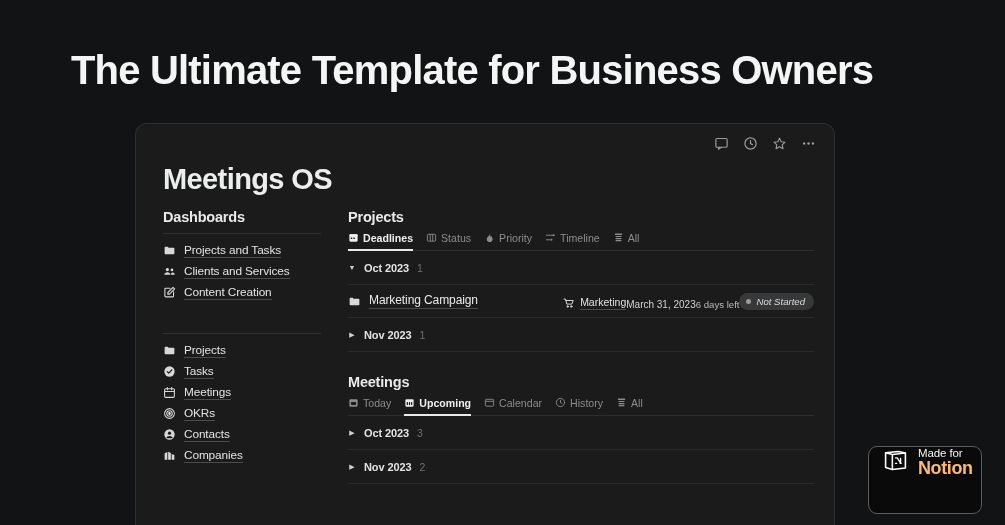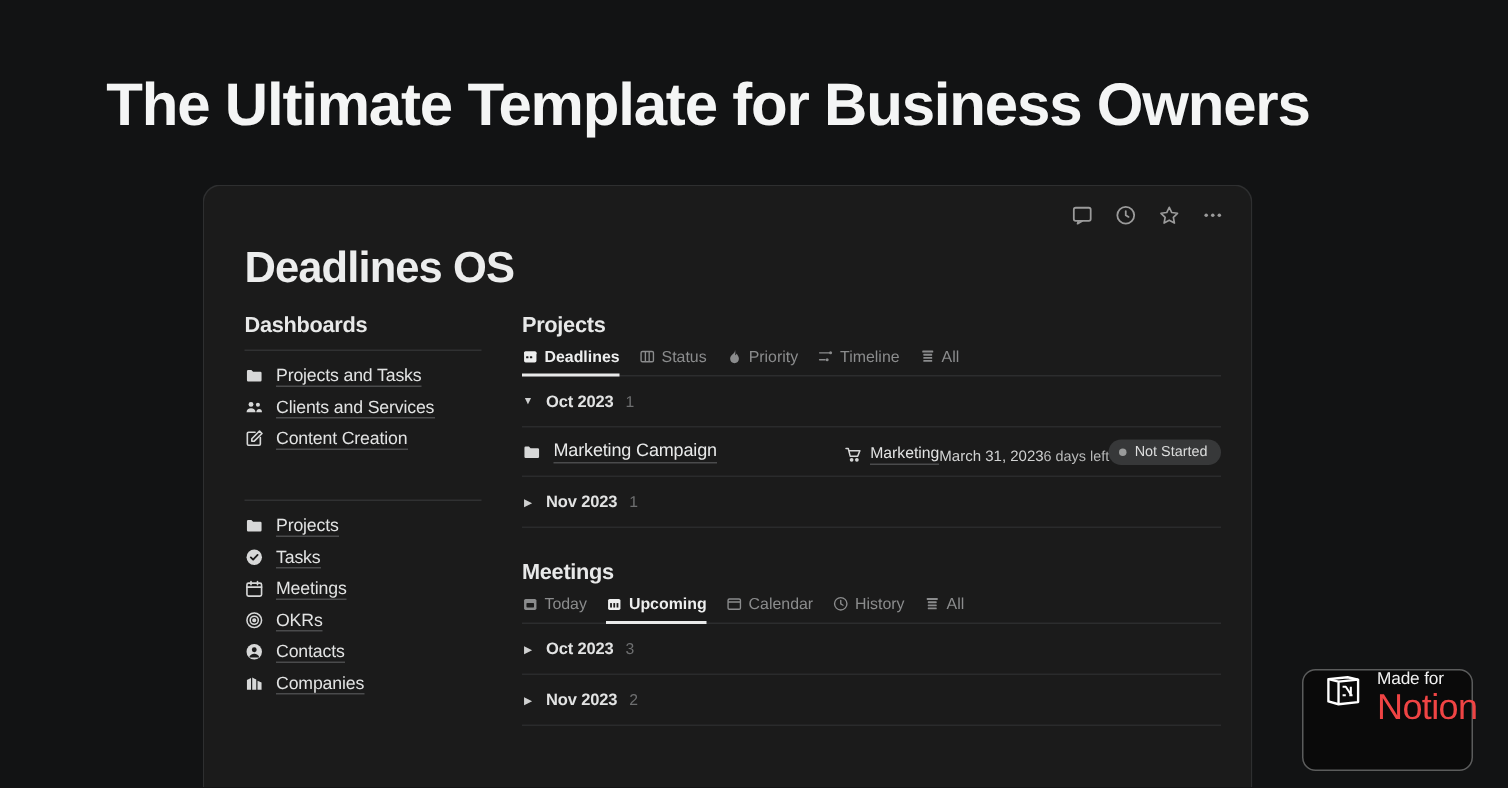--- a/index.html
+++ b/index.html
@@ -175,20 +175,21 @@
   .badge {
     display: inline-flex;
     align-items: center;
     gap: 5px;
     background: #373839;
     color: #dcdddd;
     border-radius: 10px;
     padding: 3px 9px 3px 7px;
     font-size: 9.6px;
     white-space: nowrap;
+    font-style: italic;
   }
   .badge .dot { width: 5px; height: 5px; border-radius: 50%; background: #9a9b9b; }
 
   
   .mfn {
     position: absolute;
     left: 868px;
     top: 446px;
     width: 114px;
     height: 68px;
@@ -197,21 +198,21 @@
     border-radius: 9px;
     display: flex;
     align-items: flex-start;
     gap: 9px;
     padding-left: 13px;
   }
   .mfn .logo { width: 27px; height: 27px; flex: 0 0 27px; color: #ffffff; }
   .mfn .logo svg { display: block; }
   .mfn .txt { line-height: 1.05; }
   .mfn .t1 { font-size: 11.5px; color: #f2f2f2; letter-spacing: -0.1px; }
-  .mfn .t2 { font-size: 24px; font-weight: 400; color: #ef4444; letter-spacing: -0.4px; }
+  .mfn .t2 { font-size: 18px; font-weight: 700; color: #fdba74; letter-spacing: -0.4px; }
 </style>
 </head>
 <body>
 
 <div class="page">
 
   <div class="headline">The Ultimate Template for Business Owners</div>
 
   <div class="window">
 
@@ -235,21 +236,21 @@
       </span>
       <span class="tb-icon">
         <svg width="15" height="15" viewBox="0 0 24 24" fill="currentColor">
             <circle cx="5" cy="12" r="1.9"></circle>
             <circle cx="12" cy="12" r="1.9"></circle>
             <circle cx="19" cy="12" r="1.9"></circle>
           </svg>
       </span>
     </div>
 
-    <div class="page-title">Deadlines OS</div>
+    <div class="page-title">Meetings OS</div>
 
     <div class="content">
 
       <div class="sidebar">
 
         <div class="sb-group">
           <div class="sb-head">Dashboards</div>
           <div class="sb-rule"></div>
 
           <div class="sb-item">

